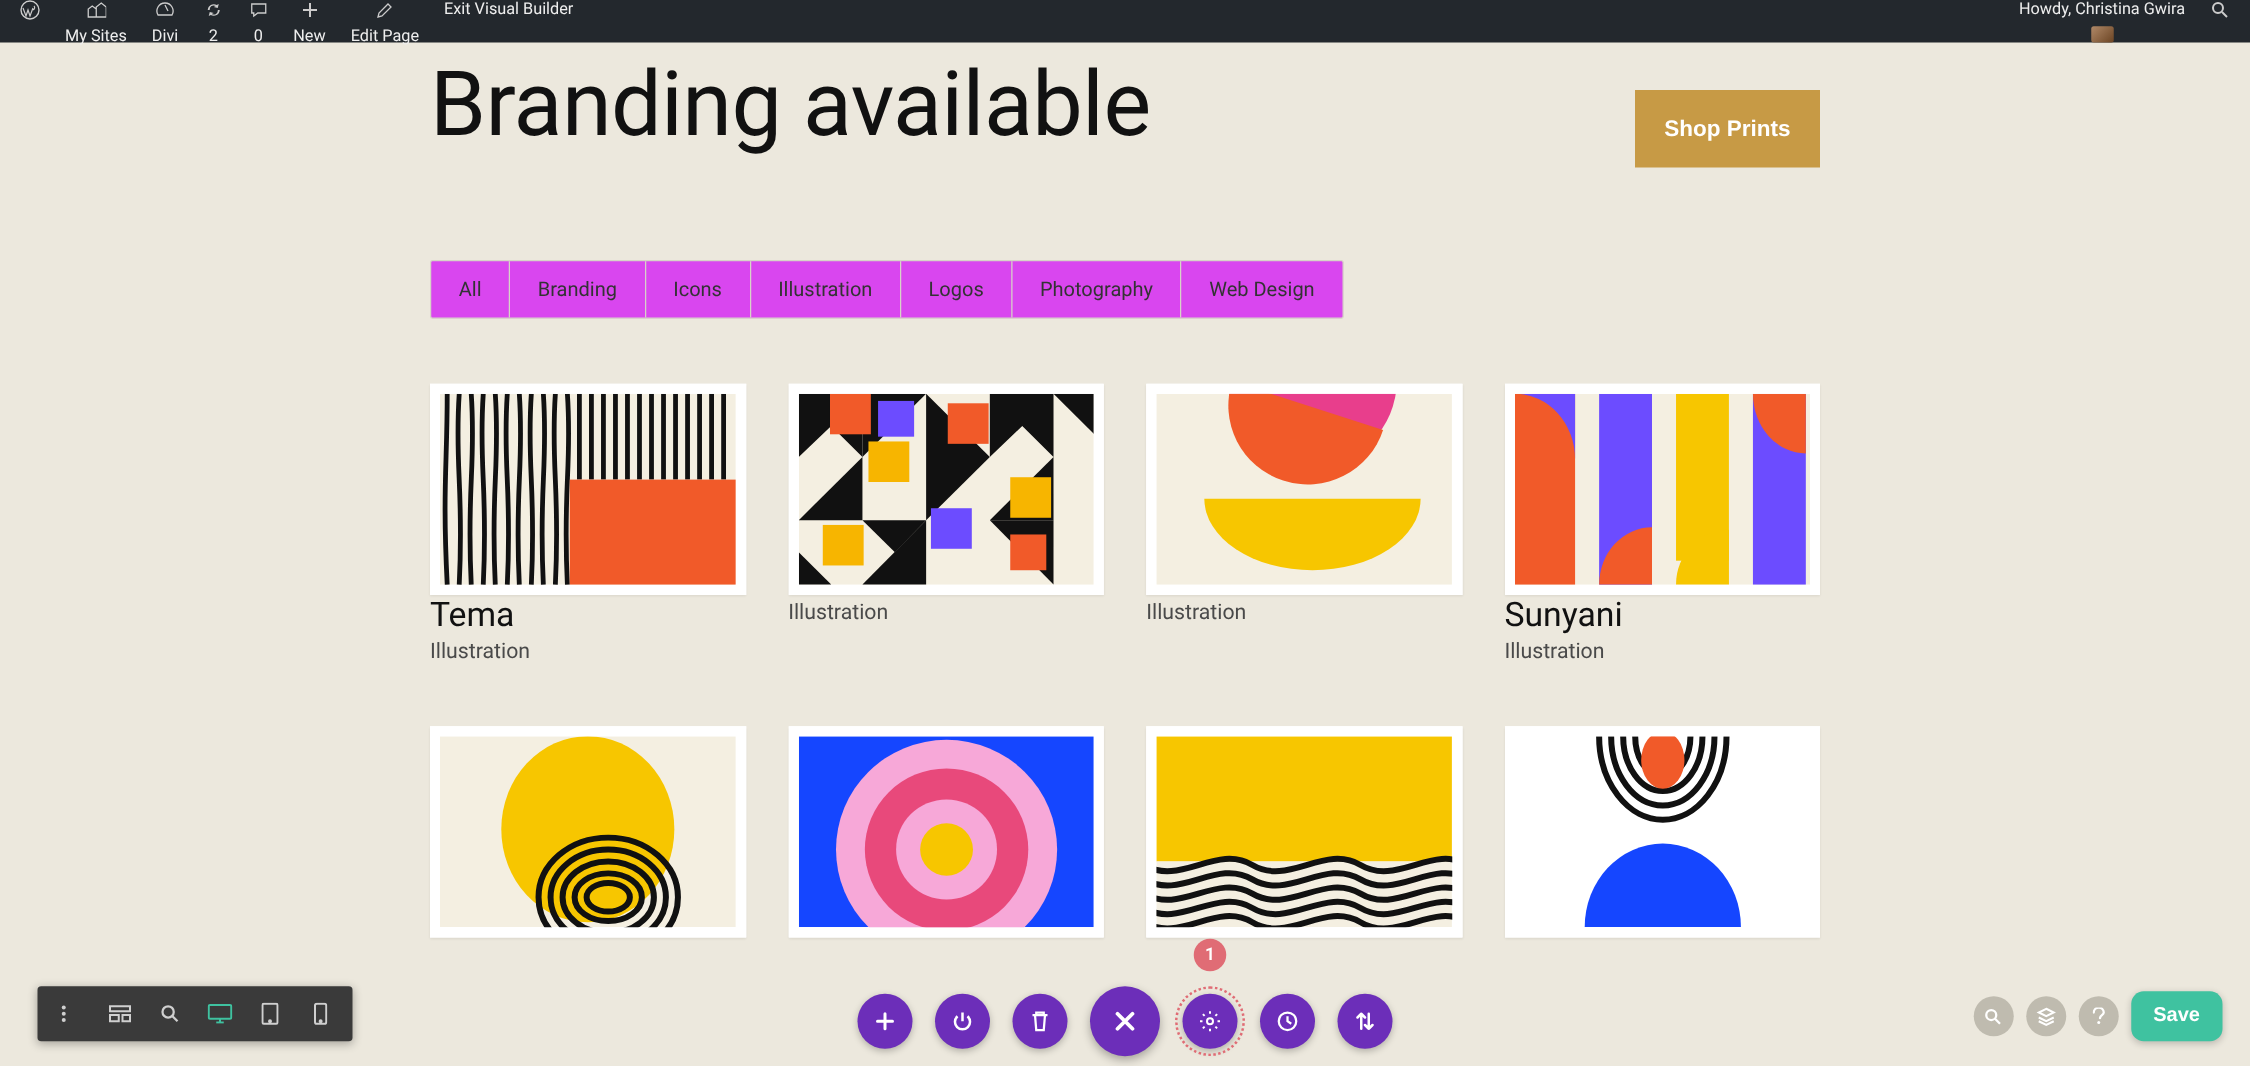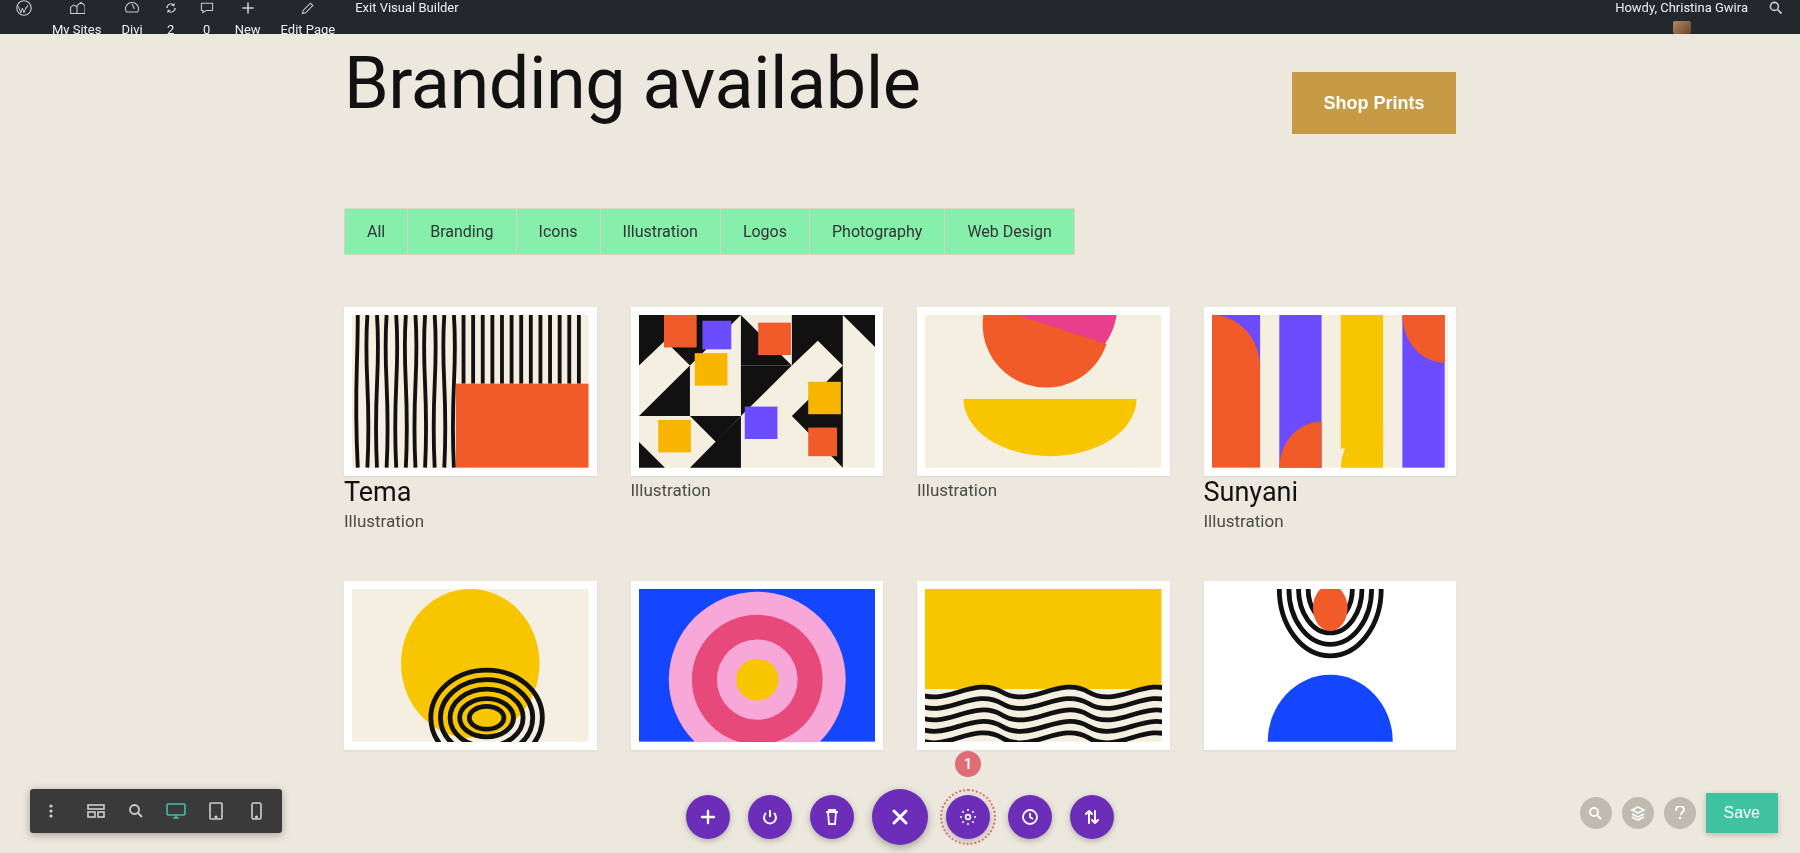--- a/index.html
+++ b/index.html
@@ -6,22 +6,22 @@
   
   .adminbar{position:absolute;top:0;left:0;right:0;height:34px;background:#23282d;display:flex;align-items:center;color:#eee;font-size:13px;padding:0 6px;}
   .ab-item{display:flex;align-items:center;gap:6px;padding:0 10px;height:34px;cursor:pointer;flex-direction:column;}
   .ab-sep{flex:1;}
   .ab-avatar{width:18px;height:18px;background:linear-gradient(135deg,#b08968,#6b4423);border-radius:2px;}
   .ab-ico{display:inline-flex;align-items:center;justify-content:center;width:16px;height:16px;}
   
   .page{position:absolute;top:34px;left:0;right:0;bottom:0;}
   .container{width:1112px;margin:0 auto;position:relative;}
   h1.title{font-size:72px;font-weight:400;margin:14px 0 0 0;color:#111;letter-spacing:-0.5px;line-height:1;}
-  .shop-btn{position:absolute;right:0;top:24px;height:62px;width:164px;background:#c79a45;color:#fff;font-size:18px;font-weight:600;border:none;display:flex;align-items:center;justify-content:center;cursor:pointer;}
-  .tabs{display:flex;margin-top:88px;border:1px solid #d7d3c7;border-radius:2px;width:max-content;background:#86efac;}
+  .shop-btn{position:absolute;right:0;top:24px;height:62px;width:148px;background:#c79a45;color:#fff;font-size:18px;font-weight:600;border:none;display:flex;align-items:center;justify-content:center;cursor:pointer;}
+  .tabs{display:flex;margin-top:88px;border:1px solid #d7d3c7;border-radius:2px;width:max-content;background:#d946ef;}
   .tab{padding:13px 22px;font-size:16px;color:#333;cursor:pointer;border-right:1px solid #d7d3c7;}
   .tab:last-child{border-right:none;}
   .grid{margin-top:52px;display:grid;grid-template-columns:repeat(4,1fr);gap:50px 34px;}
   .card{}
   .thumb{width:100%;aspect-ratio:262/175;background:#fff;border:8px solid #fff;box-shadow:0 1px 2px rgba(0,0,0,0.08);box-sizing:border-box;position:relative;overflow:hidden;}
   .thumb svg{display:block;width:100%;height:100%;}
   .card-title{font-size:27px;color:#111;margin-top:2px;line-height:1.1;}
   .card-cat{font-size:17px;color:#4a4a4a;margin-top:4px;}
   
   .builder-left{position:absolute;left:30px;bottom:20px;height:44px;background:#3a3a3a;border-radius:3px;display:flex;align-items:center;padding:0 6px;box-shadow:0 2px 8px rgba(0,0,0,0.3);}
@@ -30,21 +30,21 @@
   
   .builder-center{position:absolute;left:50%;bottom:8px;transform:translateX(-50%);display:flex;align-items:center;gap:18px;}
   .bc-main{width:56px;height:56px;border-radius:50%;background:#6c2eb9;display:flex;align-items:center;justify-content:center;box-shadow:0 3px 8px rgba(0,0,0,0.3);cursor:pointer;}
   .bc-side{width:44px;height:44px;border-radius:50%;background:#6c2eb9;display:flex;align-items:center;justify-content:center;box-shadow:0 2px 6px rgba(0,0,0,0.25);cursor:pointer;}
   .bc-wrap{position:relative;}
   .bc-dotted{position:absolute;inset:-6px;border:2px dotted #e06c75;border-radius:50%;}
   .bc-badge{position:absolute;top:-44px;left:50%;transform:translateX(-50%);width:26px;height:26px;border-radius:50%;background:#e06c75;color:#fff;display:flex;align-items:center;justify-content:center;font-size:14px;font-weight:600;}
   
   .builder-right{position:absolute;right:22px;bottom:20px;display:flex;align-items:center;gap:10px;}
   .br-circle{width:32px;height:32px;border-radius:50%;background:#bfbbaf;display:flex;align-items:center;justify-content:center;cursor:pointer;color:#fff;}
-  .save-btn{height:40px;padding:0 18px;background:#3fc2a0;border-radius:0;color:#fff;font-size:16px;font-weight:400;border:none;cursor:pointer;box-shadow:0 2px 6px rgba(0,0,0,0.2);}
+  .save-btn{height:40px;padding:0 18px;background:#3fc2a0;border-radius:10px;color:#fff;font-size:16px;font-weight:700;border:none;cursor:pointer;box-shadow:0 2px 6px rgba(0,0,0,0.2);}
 </style>
 </head>
 <body>
 
 <div class="adminbar">
   <div class="ab-item">
       <span class="ab-ico">
         <svg viewBox="0 0 20 20" width="18" height="18" fill="#ccc">
           <circle cx="10" cy="10" r="9" fill="none" stroke="#ccc" stroke-width="1.4"></circle>
           <path d="M3 8l3 8 2-6 2 6 3-8M14 6c1 1 1 3-1 4" stroke="#ccc" stroke-width="1.2" fill="none"></path>

